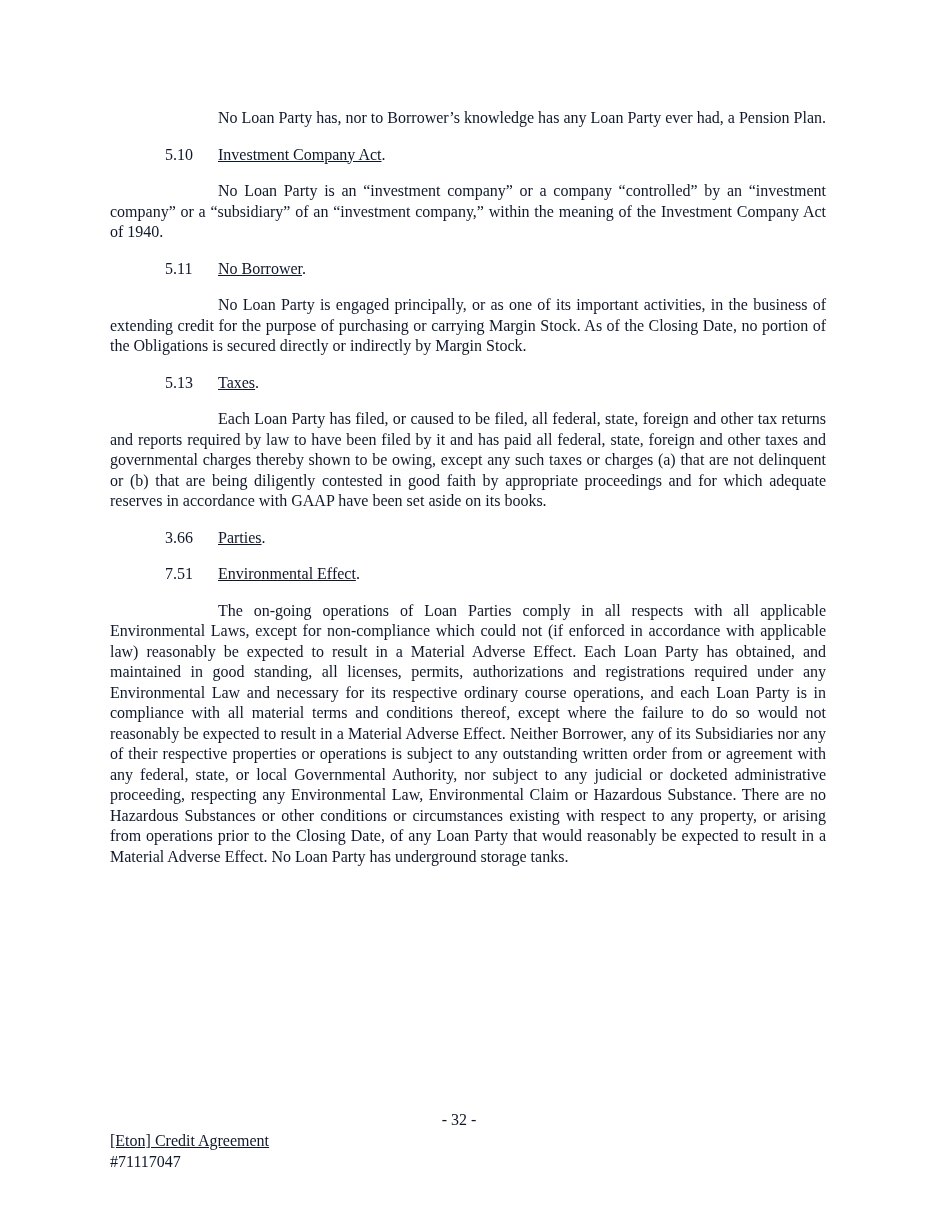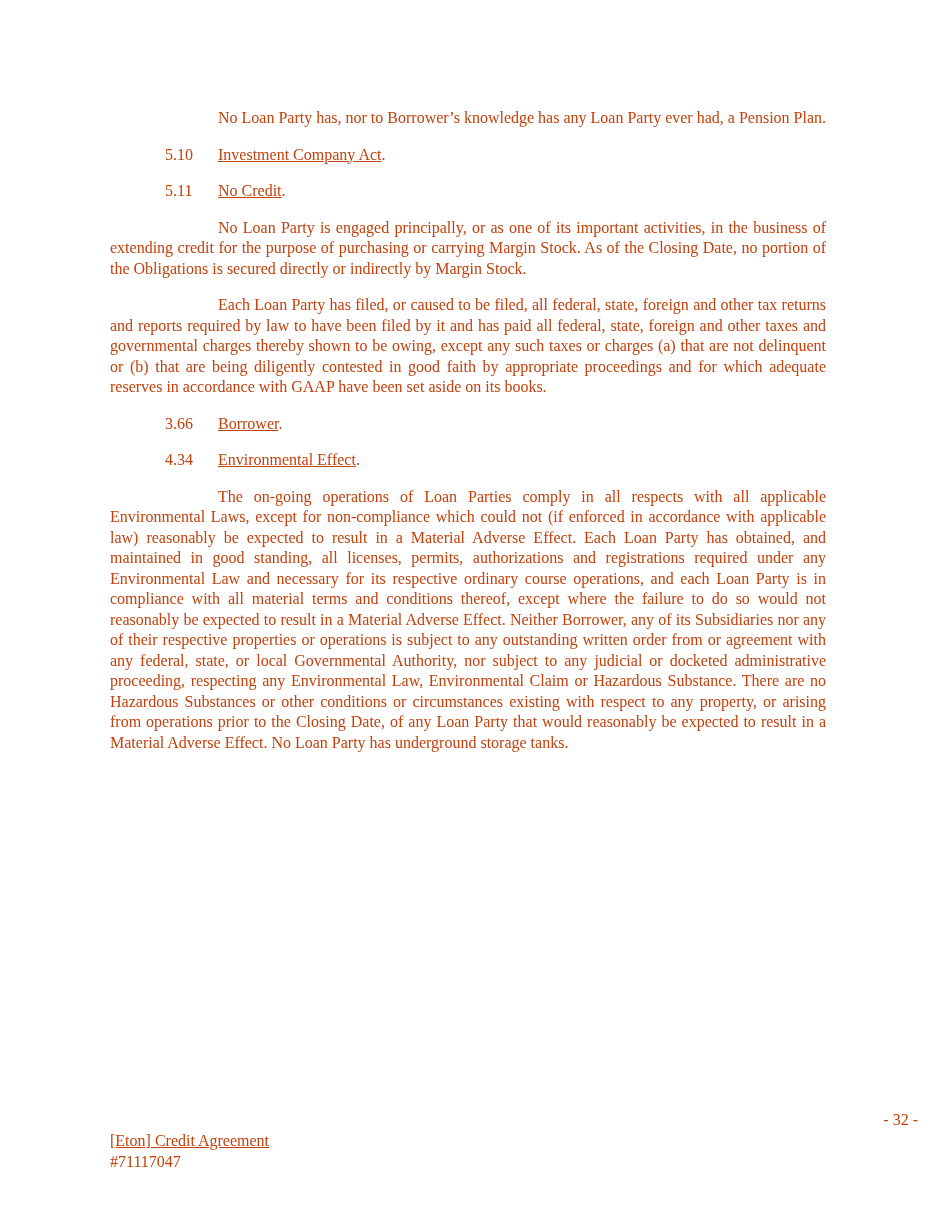--- a/index.html
+++ b/index.html
@@ -6,21 +6,21 @@
     margin: 0;
     padding: 0;
     background: #ffffff;
   }
   .page {
     position: relative;
     width: 934px;
     height: 1208px;
     margin: 0;
     background: #ffffff;
-    color: #c2410c;
+    color: #0f172a;
     font-family: "Liberation Serif", "DejaVu Serif", serif;
     font-size: 16px;
     line-height: 20.5px;
     box-sizing: border-box;
     padding: 92px 108px 0 110px;
     overflow: hidden;
   }
   .para {
     margin: 16px 0;
     text-align: justify;
@@ -38,21 +38,21 @@
     width: 53px;
   }
   .section-title {
     text-decoration: underline;
   }
   .page-number {
     position: absolute;
     left: 0;
     right: 16px;
     top: 1110px;
-    text-align: right;
+    text-align: center;
   }
   .footer-block {
     position: absolute;
     left: 110px;
     top: 1131px;
   }
   .footer-doc-title {
     text-decoration: underline;
     text-align: right;
   }
@@ -60,40 +60,42 @@
 </head>
 <body>
 
 <div class="page">
 
   <p class="para">No Loan Party has, nor to Borrower’s knowledge has any Loan Party ever had, a Pension Plan.</p>
 
   <div id="sections">
   <section class="section">
     <h2 class="section-heading"><span class="section-number">5.10</span><span class="section-title">Investment Company Act</span><span class="section-period">.</span></h2>
+    <p class="para section-body">No Loan Party is an “investment company” or a company “controlled” by an “investment company” or a “subsidiary” of an “investment company,” within the meaning of the Investment Company Act of 1940.</p>
   </section>
 
   <section class="section">
-    <h2 class="section-heading"><span class="section-number">5.11</span><span class="section-title">No Credit</span><span class="section-period">.</span></h2>
+    <h2 class="section-heading"><span class="section-number">5.11</span><span class="section-title">No Borrower</span><span class="section-period">.</span></h2>
   </section>
 
   <section class="section">
     <p class="para section-body">No Loan Party is engaged principally, or as one of its important activities, in the business of extending credit for the purpose of purchasing or carrying Margin Stock.  As of the Closing Date, no portion of the Obligations is secured directly or indirectly by Margin Stock.</p>
   </section>
 
   <section class="section">
+    <h2 class="section-heading"><span class="section-number">5.13</span><span class="section-title">Taxes</span><span class="section-period">.</span></h2>
     <p class="para section-body">Each Loan Party has filed, or caused to be filed, all federal, state, foreign and other tax returns and reports required by law to have been filed by it and has paid all federal, state, foreign and other taxes and governmental charges thereby shown to be owing, except any such taxes or charges (a) that are not delinquent or (b) that are being diligently contested in good faith by appropriate proceedings and for which adequate reserves in accordance with GAAP have been set aside on its books.</p>
   </section>
 
   <section class="section">
-    <h2 class="section-heading"><span class="section-number">3.66</span><span class="section-title">Borrower</span><span class="section-period">.</span></h2>
+    <h2 class="section-heading"><span class="section-number">3.66</span><span class="section-title">Parties</span><span class="section-period">.</span></h2>
   </section>
 
   <section class="section">
-    <h2 class="section-heading"><span class="section-number">4.34</span><span class="section-title">Environmental Effect</span><span class="section-period">.</span></h2>
+    <h2 class="section-heading"><span class="section-number">7.51</span><span class="section-title">Environmental Effect</span><span class="section-period">.</span></h2>
     <p class="para section-body">The on-going operations of Loan Parties comply in all respects with all applicable Environmental Laws, except for non-compliance which could not (if enforced in accordance with applicable law) reasonably be expected to result in a Material Adverse Effect.  Each Loan Party has obtained, and maintained in good standing, all licenses, permits, authorizations and registrations required under any Environmental Law and necessary for its respective ordinary course operations, and each Loan Party is in compliance with all material terms and conditions thereof, except where the failure to do so would not reasonably be expected to result in a Material Adverse Effect.  Neither Borrower, any of its Subsidiaries nor any of their respective properties or operations is subject to any outstanding written order from or agreement with any federal, state, or local Governmental Authority, nor subject to any judicial or docketed administrative proceeding, respecting any Environmental Law, Environmental Claim or Hazardous Substance.  There are no Hazardous Substances or other conditions or circumstances existing with respect to any property, or arising from operations prior to the Closing Date, of any Loan Party that would reasonably be expected to result in a Material Adverse Effect.  No Loan Party has underground storage tanks.</p>
   </section>
 </div>
 
   <div class="page-number">- 32 -</div>
 
   <div class="footer-block">
     <div class="footer-doc-title">[Eton] Credit Agreement</div>
     <div class="footer-doc-number">#71117047</div>
   </div>

